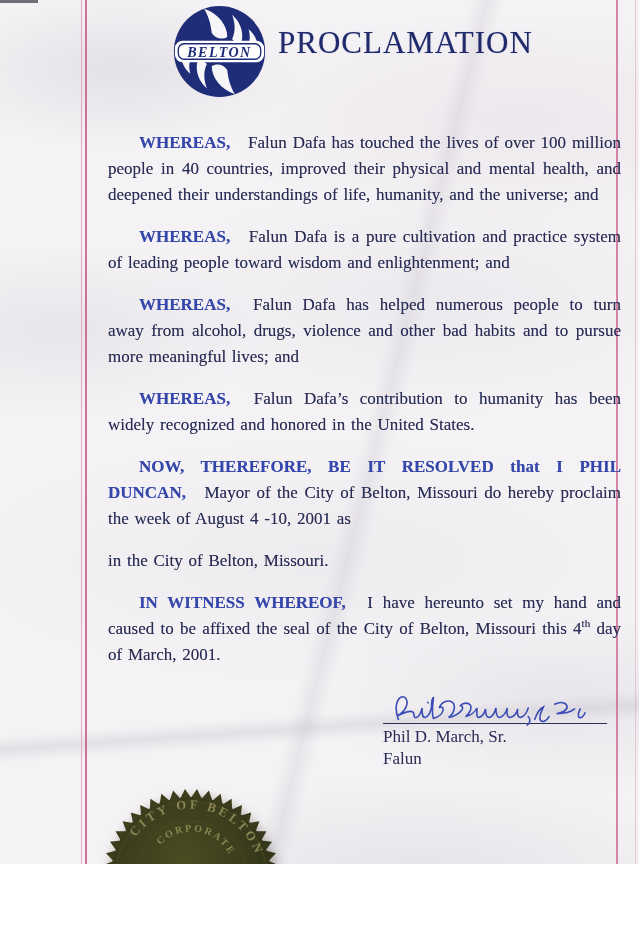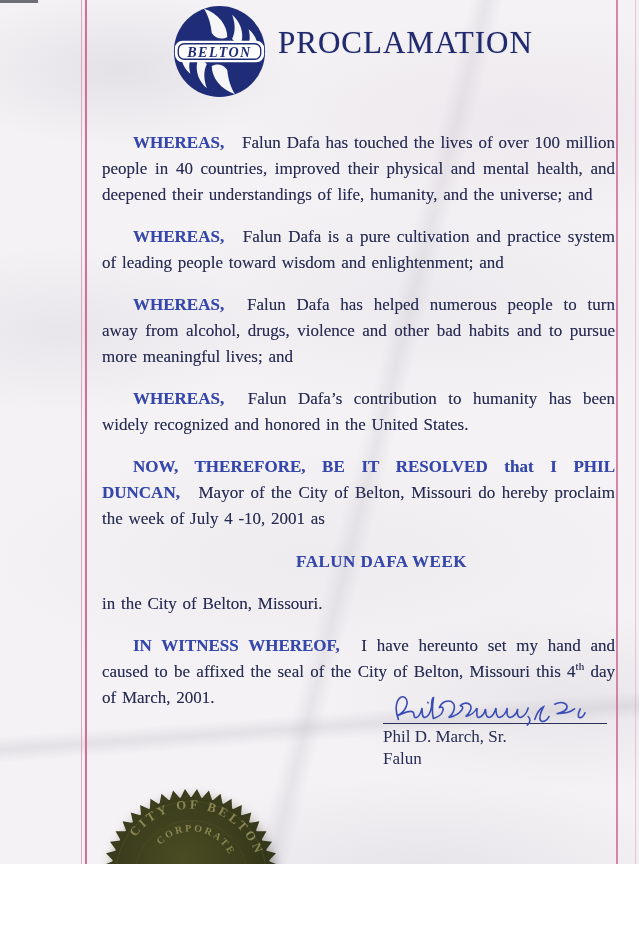--- a/index.html
+++ b/index.html
@@ -37,21 +37,21 @@
   .logo{position:absolute;left:171px;top:3px;width:97px;height:97px;}
   .doc-title{
     position:absolute;left:278px;top:25px;
     font-size:31px;font-weight:400;letter-spacing:1px;
     color:var(--title-navy,#202a6c);
     text-shadow:0 0 1px rgba(32,42,108,.35);
   }
 
   
   .content{
-    position:absolute;left:102px;top:130px;width:513px;
+    position:absolute;left:108px;top:130px;width:513px;
     font-size:17px;line-height:26px;color:var(--ink,#282c54);
     text-shadow:0 0 .6px rgba(40,44,84,.45);
   }
   .content p{margin:16px 0 0;text-align:justify;text-indent:31px;word-spacing:1.5px;}
   .content p:first-child{margin-top:0;}
   .lead{font-weight:700;color:var(--accent-blue,#3647ac);margin-right:12px;text-shadow:0 0 .6px rgba(54,71,172,.5);}
   .week-title{
     margin:17px 0 0;padding-left:46px;text-align:center;
     font-size:17px;font-weight:700;letter-spacing:.5px;
     color:var(--accent-blue,#3647ac);text-shadow:0 0 .6px rgba(54,71,172,.5);
@@ -107,23 +107,22 @@
     <p><span class="lead">WHEREAS,</span>
       <span>Falun Dafa is a pure cultivation and practice system of leading people toward wisdom and enlightenment; and</span></p>
 
     <p><span class="lead">WHEREAS,</span>
       <span>Falun Dafa has helped numerous people to turn away from alcohol, drugs, violence and other bad habits and to pursue more meaningful lives; and</span></p>
 
     <p><span class="lead">WHEREAS,</span>
       <span>Falun Dafa’s contribution to humanity has been widely recognized and honored in the United States.</span></p>
 
     <p><span class="lead">NOW, THEREFORE, BE IT RESOLVED that I PHIL DUNCAN,</span>
-      <span>Mayor of the City of Belton, Missouri do hereby proclaim the week of July 4 -10, 2001 as</span></p>
+      <span>Mayor of the City of Belton, Missouri do hereby proclaim the week of August 4 -10, 2001 as</span></p>
 
-    <h2 class="week-title">FALUN DAFA WEEK</h2>
 
     <p class="no-indent">in the City of Belton, Missouri.</p>
 
     <p><span class="lead">IN WITNESS WHEREOF,</span>
       <span>I have hereunto set my hand and caused to be affixed the seal of the City of Belton, Missouri this 4</span><sup>th</sup>
       <span>day of March, 2001.</span></p>
   </div>
 
   <div class="signature-block">
     <svg class="sig-script" viewBox="0 0 224 38" aria-label="Phil D. Duncan, Sr.">

